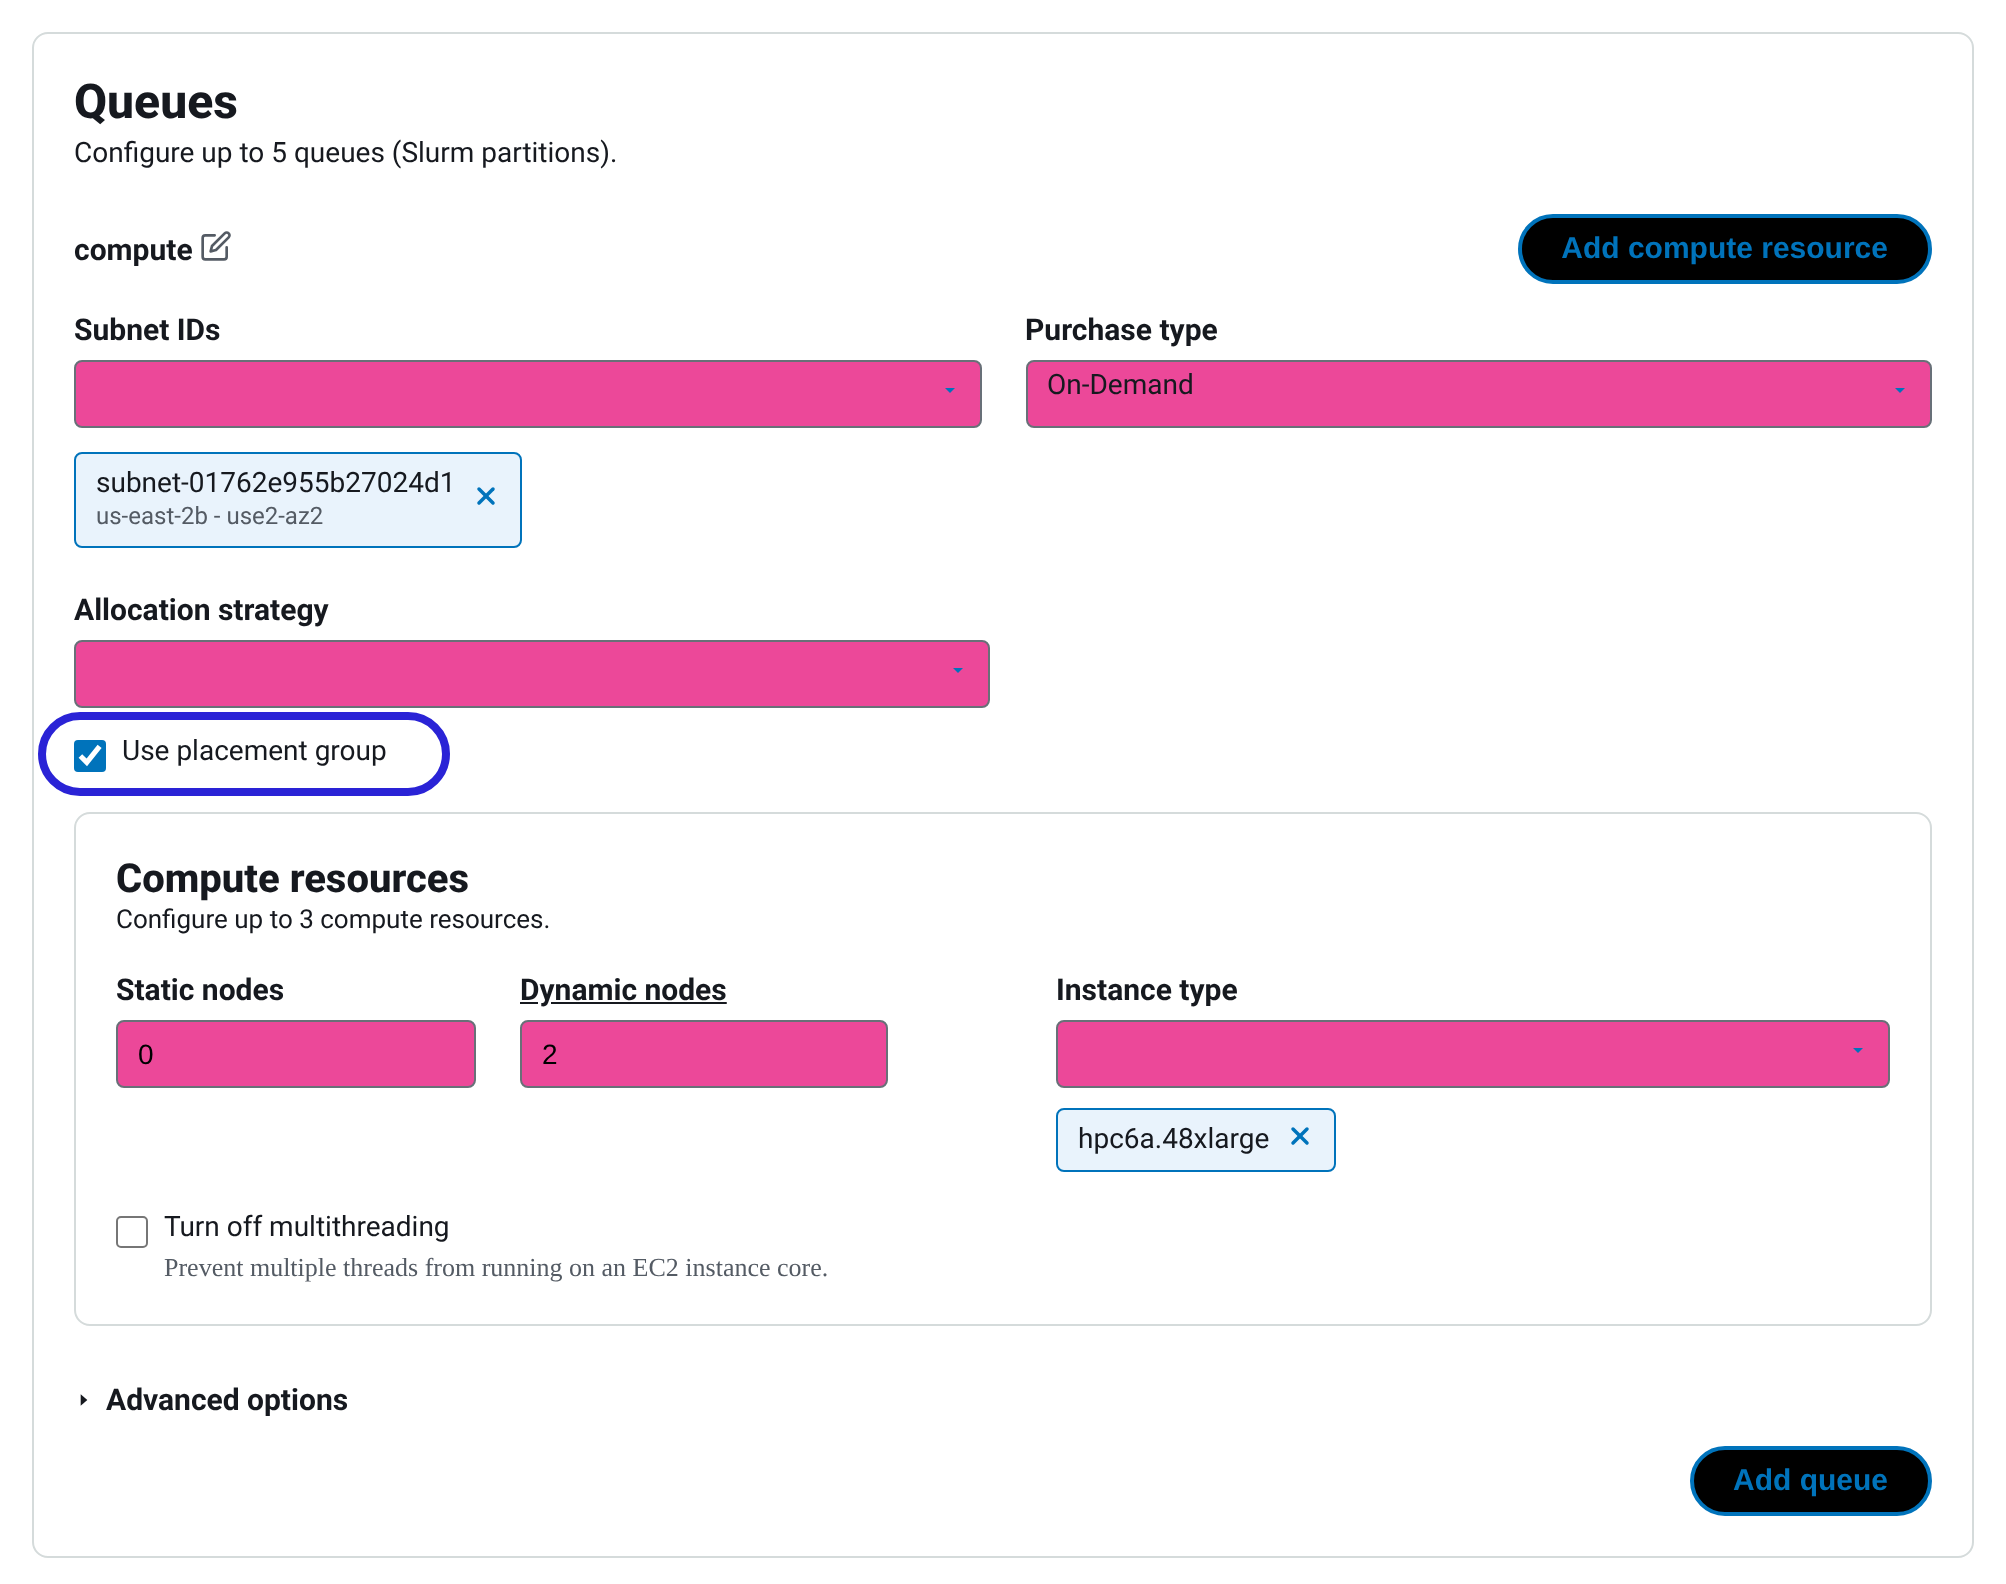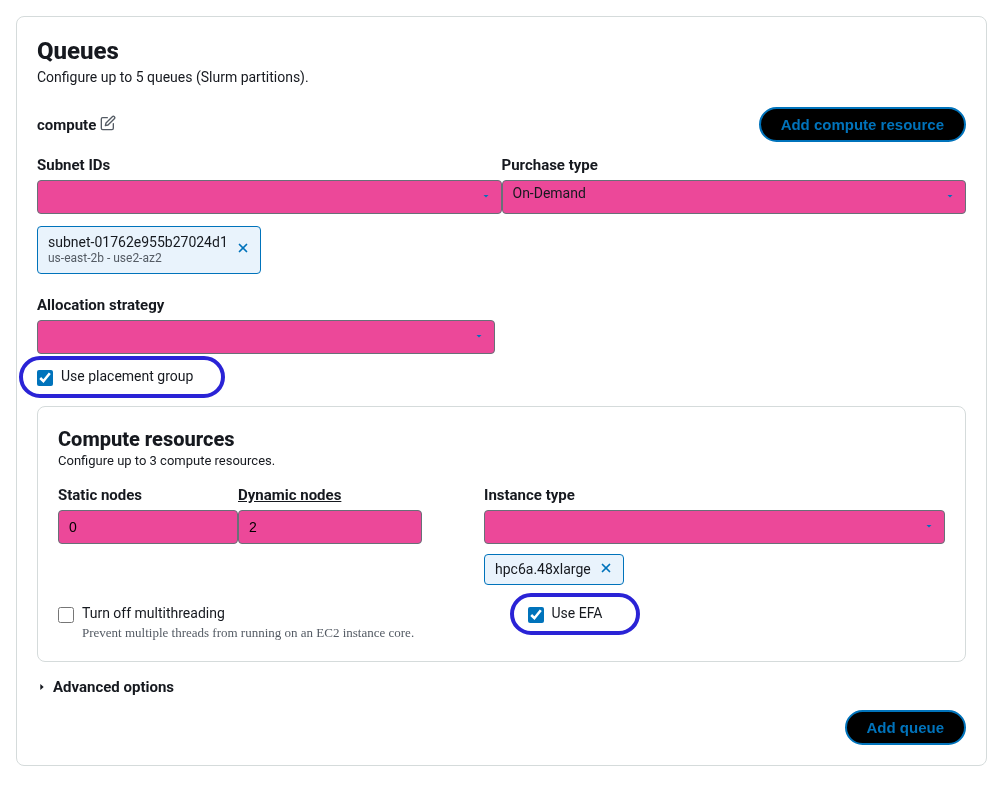--- a/index.html
+++ b/index.html
@@ -62,20 +62,21 @@
     cursor: pointer;
     border: 2px solid transparent;
     background: #000000;
   }
   .btn-outline {
     border-color: var(--blue);
     color: var(--blue);
   }
   .row {
     display: flex;
+    gap: 22px;
   }
   .col { flex: 1; min-width: 0; }
   label.field-label {
     display: block;
     font-weight: 700;
     font-size: 15px;
     margin-bottom: 6px;
   }
   .select, .input {
     width: 100%;
@@ -151,21 +152,21 @@
     color: var(--text-grey);
     margin: 2px 0 0 24px;
     font-family: Liberation Serif, serif;
   }
   .adv {
     display: flex;
     align-items: center;
     gap: 6px;
     font-weight: 700;
     font-size: 15px;
-    margin-top: 16px;
+    margin-top: 28px;
     cursor: pointer;
   }
   .card-footer {
     display: flex;
     justify-content: flex-end;
     margin-top: 14px;
   }
   .marker {
     position: absolute;
     border: 4px solid #2a23d6;
@@ -285,27 +286,20 @@
     </div>
 
     <div class="row" style="margin-top:20px; align-items:flex-start;">
       <div style="flex:1;">
         <div class="check-row">
           <input type="checkbox" style="">
           <span>Turn off multithreading</span>
         </div>
         <div class="helper-text">Prevent multiple threads from running on an EC2 instance core.</div>
       </div>
-      <div style="flex:1; position:relative;">
-        <div class="check-row" style="margin-left:26px;">
-          <input type="checkbox" checked="" style="">
-          <span>Use EFA</span>
-        </div>
-        <div class="marker" style="left:8px; top:-12px; width:130px; height:42px;"></div>
-      </div>
     </div>
   </div>
 
   <div class="adv">
     <span>
       <svg width="10" height="10" viewBox="0 0 24 24" fill="#16191f">
           <path d="M8 5l8 7-8 7z"></path>
         </svg>
     </span>
     <span>Advanced options</span>

